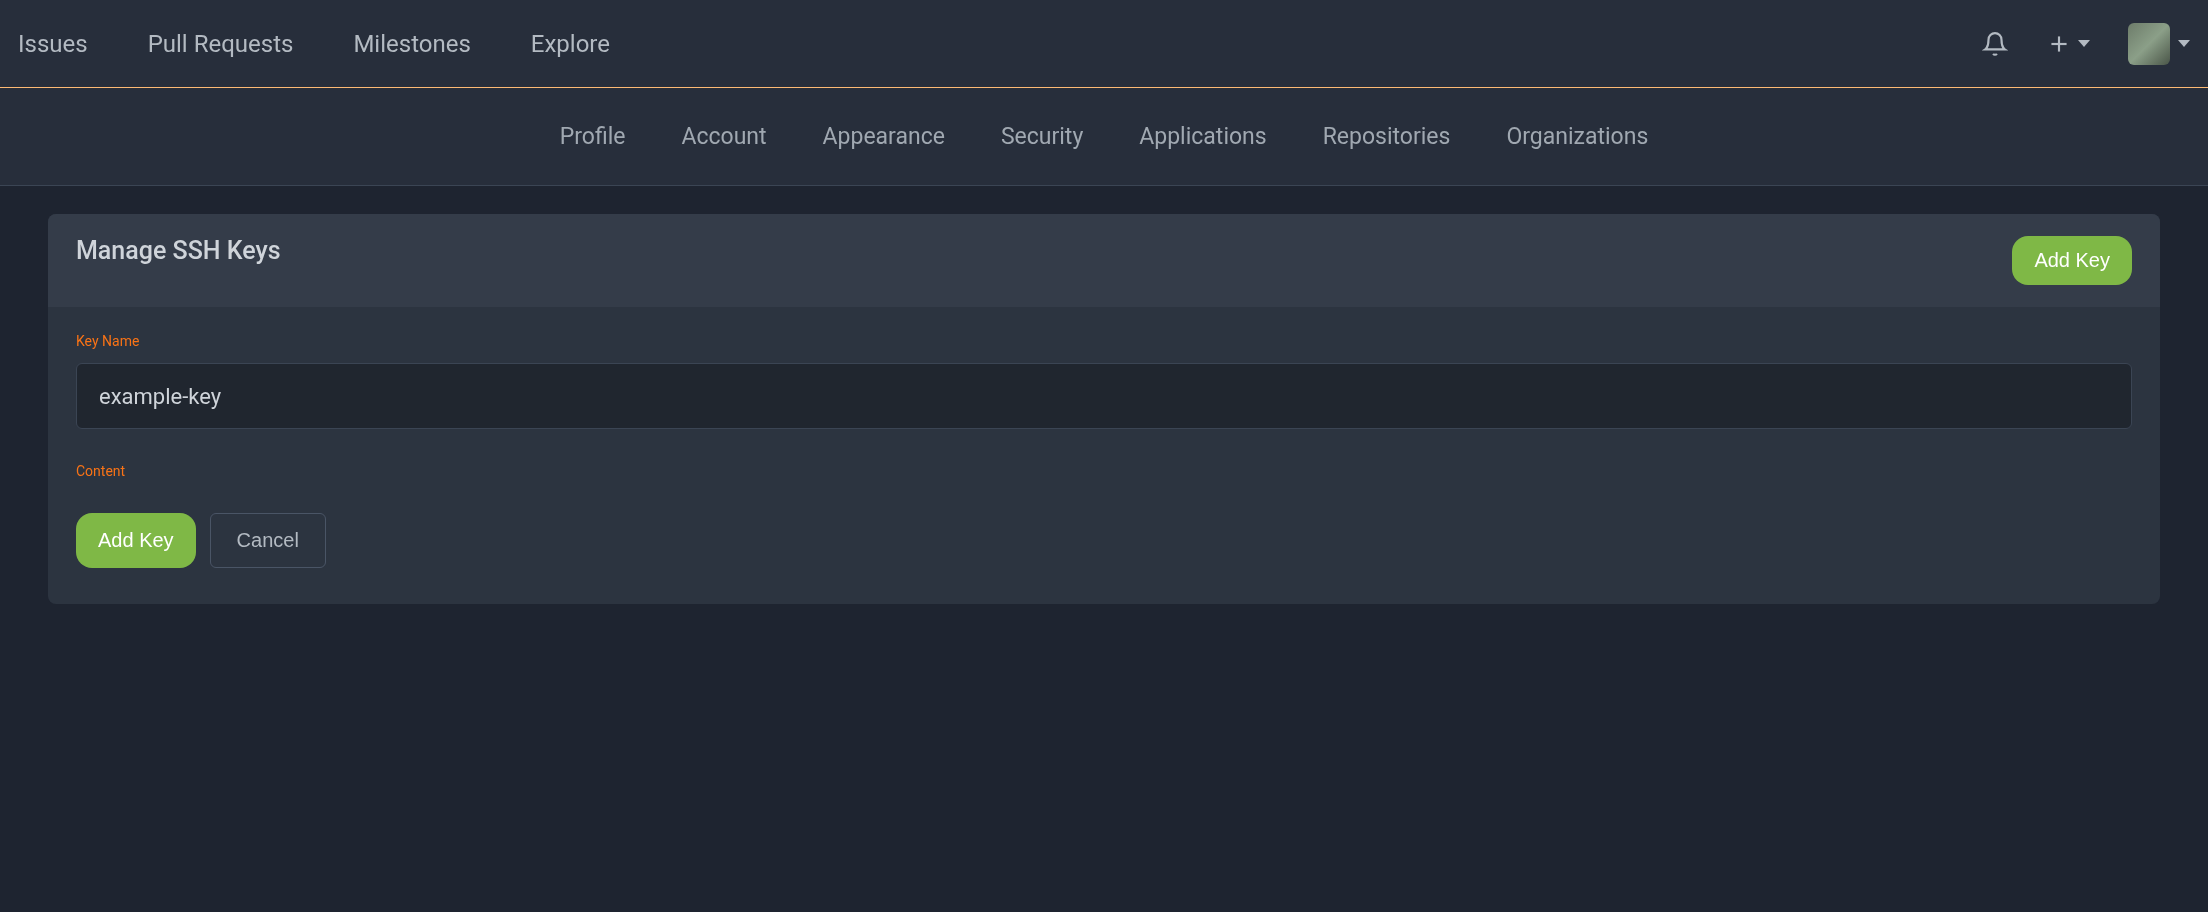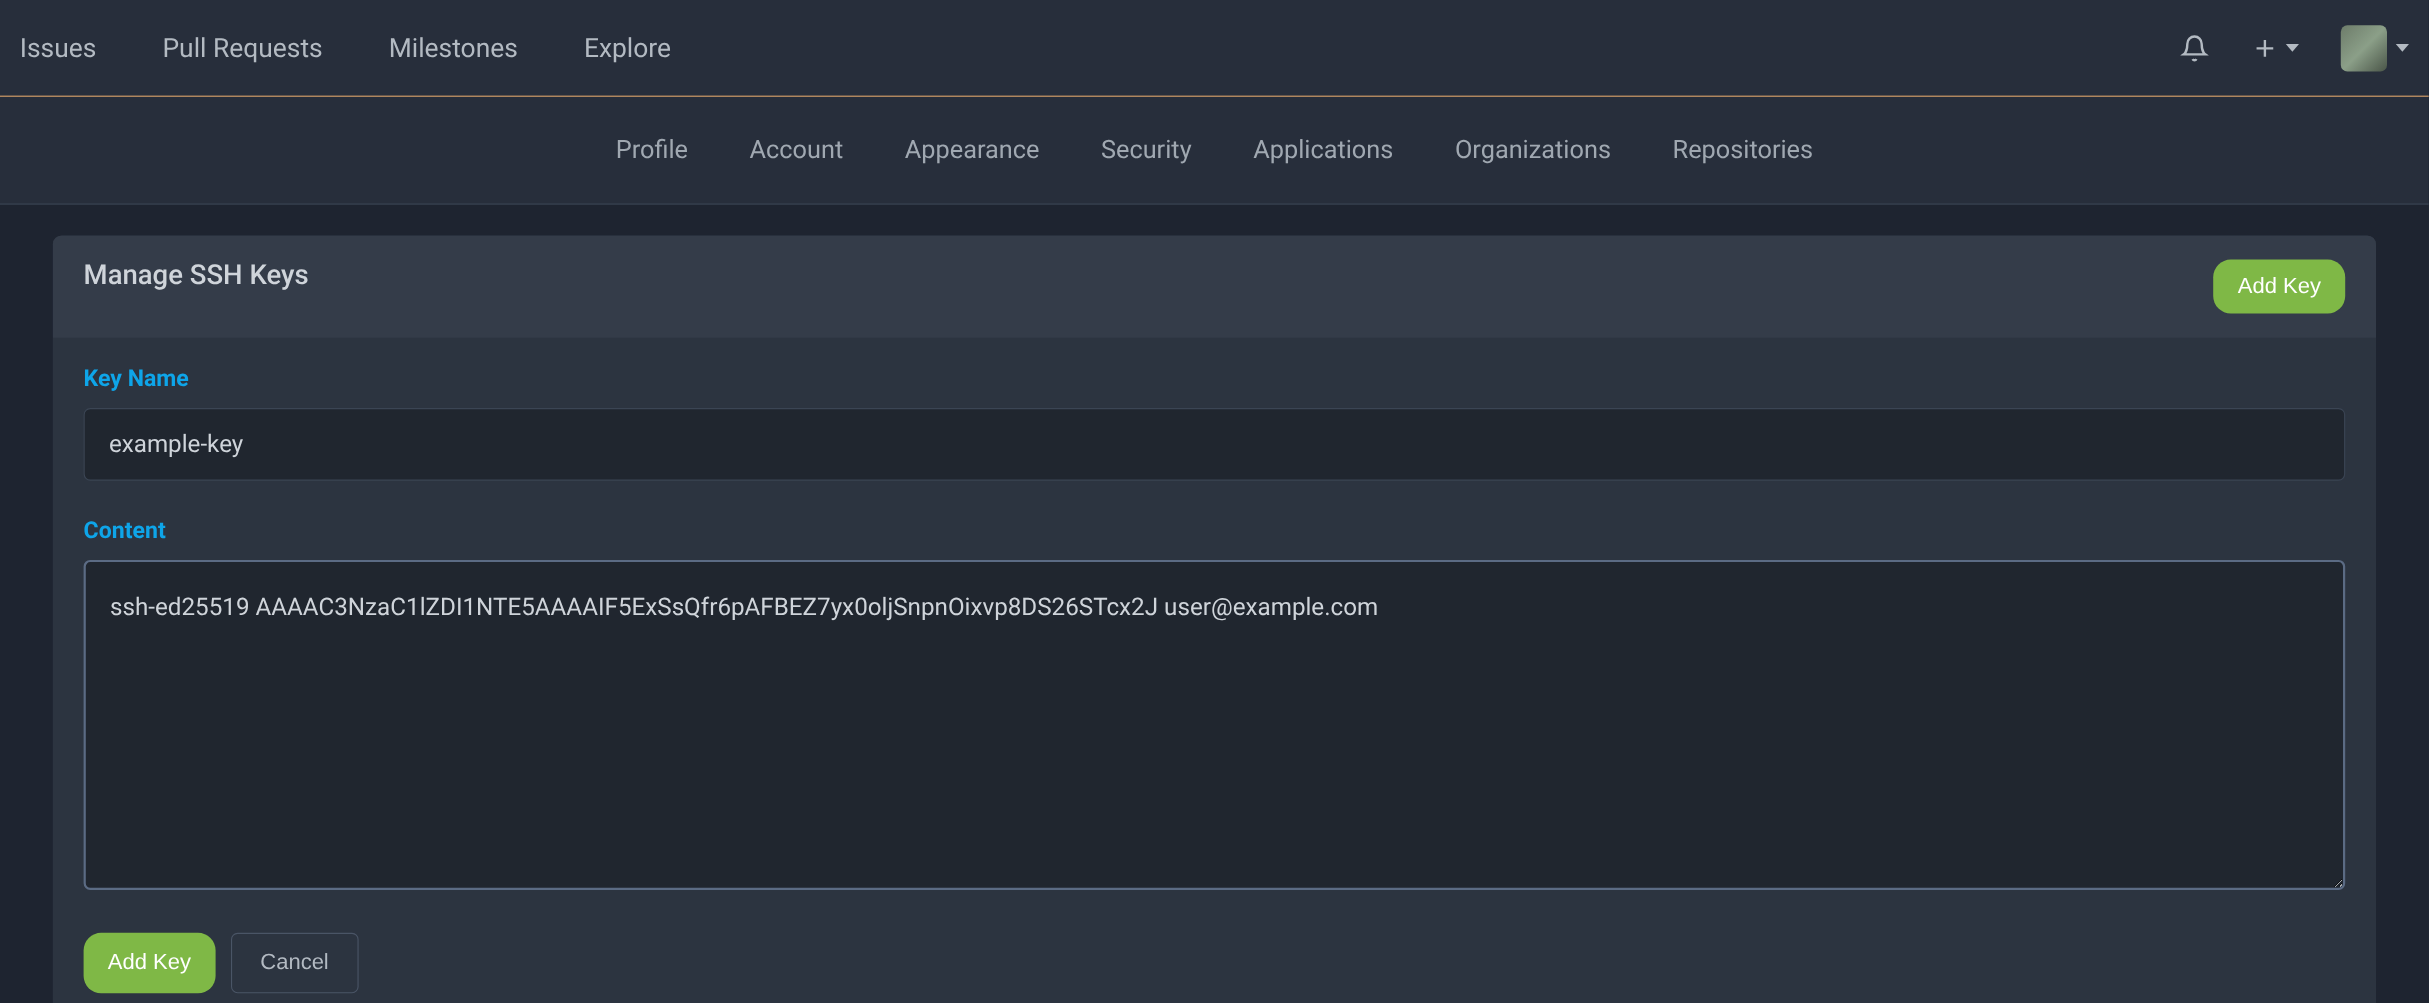--- a/index.html
+++ b/index.html
@@ -130,23 +130,23 @@
     border-radius: 16px;
     padding: 13px 22px;
     font-size: 20px;
     cursor: pointer;
   }
   .panel-body {
     padding: 26px 28px 36px 28px;
   }
   .form-label {
     display: block;
-    color: #0ea5e9;
-    font-size: 21px;
-    font-weight: 700;
+    color: #f97316;
+    font-size: 14px;
+    font-weight: 400;
     margin-bottom: 14px;
   }
   .form-input, .form-textarea {
     width: 100%;
     background: #20262f;
     border: 1px solid #3b4554;
     border-radius: 6px;
     color: #cfd4da;
     font-size: 22px;
     padding: 25px 22px;
@@ -208,40 +208,39 @@
     </span>
   </div>
 </div>
 
 <div class="settings-tabs">
   <a>Profile</a>
   <a>Account</a>
   <a>Appearance</a>
   <a>Security</a>
   <a>Applications</a>
+  <a>Repositories</a>
   <a>Organizations</a>
-  <a>Repositories</a>
 </div>
 
 <div class="page">
   <div class="panel">
     <div class="panel-header">
       <h2>Manage SSH Keys</h2>
       <button class="btn-primary">Add Key</button>
     </div>
     <div class="panel-body">
 
       <div class="form-group">
         <label class="form-label">Key Name</label>
         <input type="text" class="form-input" value="example-key" style="">
       </div>
 
       <div class="form-group">
         <label class="form-label">Content</label>
-        <textarea class="form-textarea" style="">ssh-ed25519 AAAAC3NzaC1lZDI1NTE5AAAAIF5ExSsQfr6pAFBEZ7yx0oljSnpnOixvp8DS26STcx2J user@example.com</textarea>
       </div>
 
       <div class="form-actions">
         <button class="btn-primary">Add Key</button>
         <button class="btn-secondary">Cancel</button>
       </div>
 
     </div>
   </div>
 </div>

